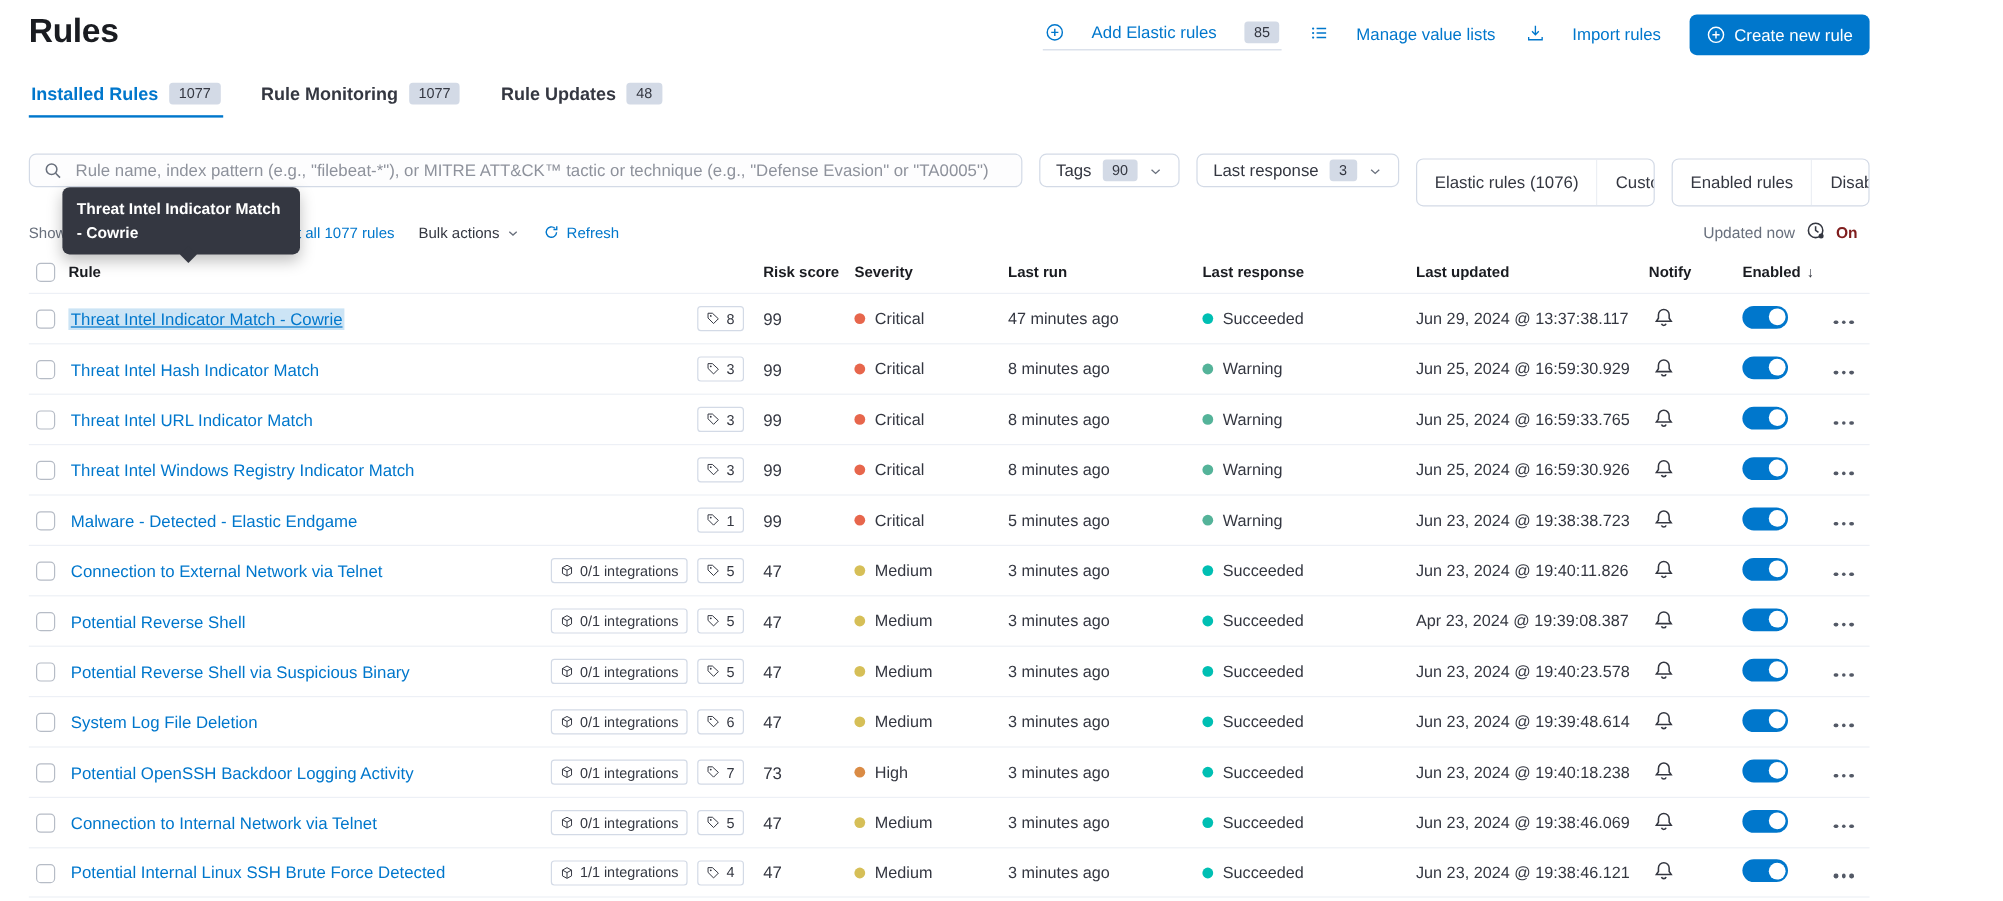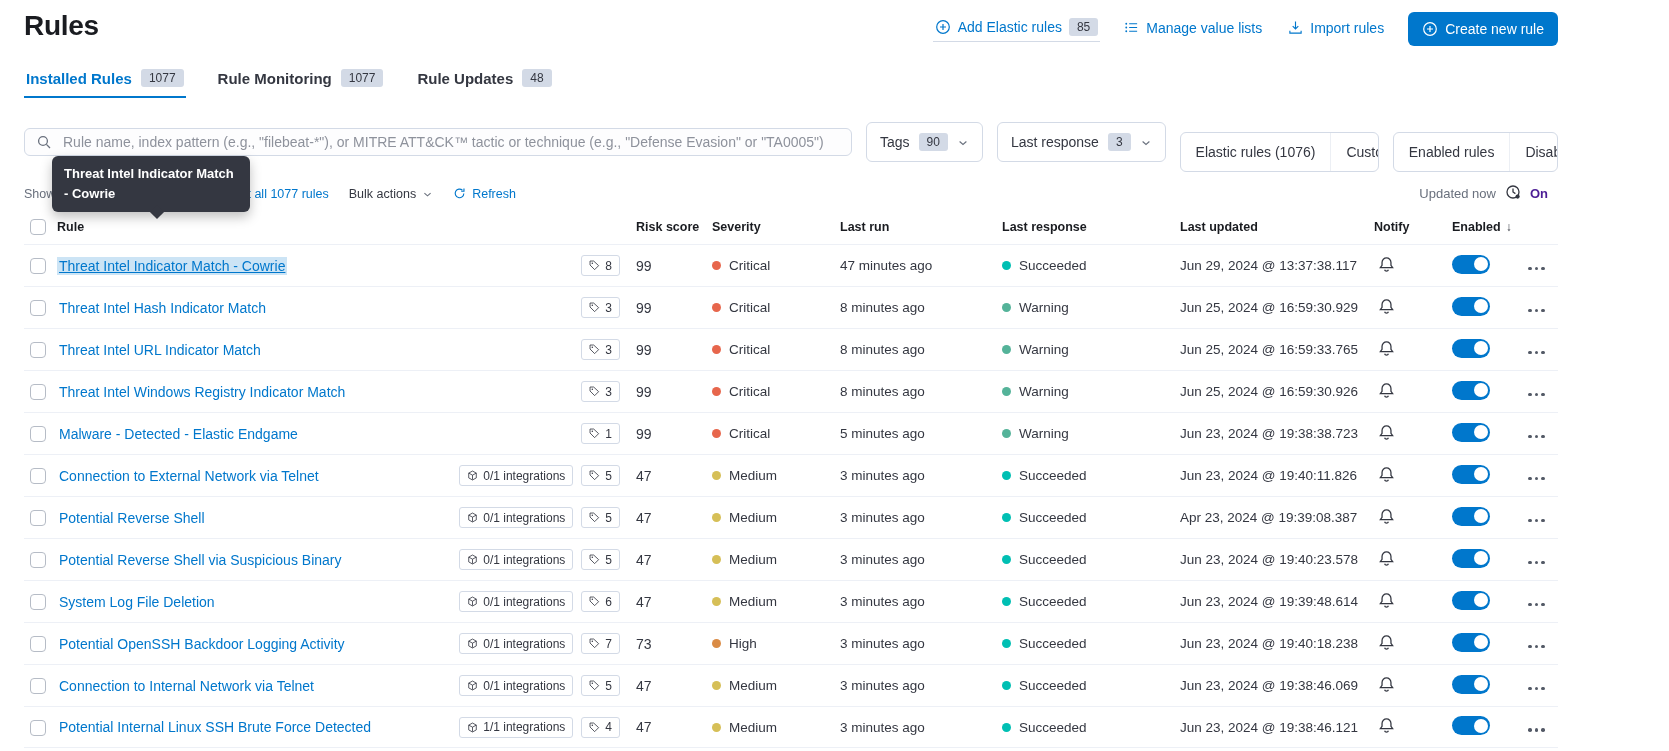--- a/index.html
+++ b/index.html
@@ -4,21 +4,21 @@
 <style>
   * { box-sizing: border-box; }
   html, body { margin:0; padding:0; background:#fff; }
   body { font-family:"Liberation Sans","DejaVu Sans",sans-serif; color:var(--text,#343741); min-width:1669px; }
   .page { position:relative; width:1558px; padding:8px 0 40px 24px; }
 
   
   .page-header { display:flex; justify-content:space-between; align-items:flex-start; }
   h1.title { margin:0; font-size:28px; line-height:1.25; font-weight:700; color:#1a1c21; letter-spacing:-.3px; }
   .header-actions { display:flex; align-items:center; gap:22px; padding-top:4px; }
-  .link-btn { display:inline-flex; align-items:center; gap:7px; background:none; border:none; padding:2px 2px 5px;
+  .link-btn { display:inline-flex; align-items:center; gap:23px; background:none; border:none; padding:2px 2px 5px;
               color:var(--primary,#0077cc); font-size:14px; font-weight:500; cursor:pointer; font-family:inherit; }
   .link-btn.underlined { border-bottom:1px solid var(--border,#d3dae6); }
   .badge { background:var(--badge-bg,#d3dae6); color:#343741; border-radius:3px; font-size:12px; font-weight:500;
            padding:0 8px; line-height:18px; display:inline-block; }
   .primary-btn { background:var(--primary,#0077cc); color:#fff; border:none; border-radius:6px; height:34px;
                  padding:0 14px; font-size:14px; font-weight:500; display:inline-flex; align-items:center; gap:7px;
                  cursor:pointer; font-family:inherit; }
   .icon { display:inline-flex; align-items:center; justify-content:center; flex:none; }
 
   
@@ -28,37 +28,37 @@
          border-bottom:2px solid transparent; }
   .tab.active { color:var(--primary,#0077cc); border-bottom-color:var(--primary,#0077cc);align-items:center; }
 
   
   .filter-row { display:flex; align-items:center; gap:14px; margin-top:14px; }
   .search-box { flex:0 0 828px; height:28px; border:1px solid var(--border,#d3dae6); border-radius:6px;
                 background:#fdfdfe; display:flex; align-items:center; gap:9px; padding:0 11px; }
   .search-box input { flex:1; border:none; outline:none; background:transparent; font-size:14px;
                       color:#343741; font-family:inherit; }
   .search-box input::placeholder { color:#8e929c; }
-  .filter-btn { height:40px; border:1px solid var(--border,#d3dae6); border-radius:6px; background:#fff;
+  .filter-btn { height:28px; border:1px solid var(--border,#d3dae6); border-radius:6px; background:#fff;
                 display:inline-flex; align-items:center; gap:9px; padding:0 13px; font-size:14px; color:#343741;
                 cursor:pointer; font-family:inherit; white-space:nowrap; }
   .filter-group { height:40px; border:1px solid var(--border,#d3dae6); border-radius:6px; background:#fff;
                   display:flex; align-items:stretch; overflow:hidden;margin-top:20px; }
   .filter-group button { border:none; background:none; padding:0 15px; font-size:14px; color:#343741;
                          cursor:pointer; font-family:inherit; white-space:nowrap; }
   .filter-group button + button { border-left:1px solid #eceff4; }
   .chev { color:#69707d; margin-top:2px; }
 
   
   .utility-row { display:flex; align-items:center; gap:20px; margin-top:12px; font-size:12.5px; color:var(--subdued,#69707d); }
   .util-link { display:inline-flex; align-items:center; gap:6px; background:none; border:none; padding:0;
                font-size:12.5px; color:var(--primary,#0077cc); cursor:pointer; font-family:inherit; }
   .util-link.dark { color:#343741; }
   .util-right { margin-left:auto; display:flex; align-items:center; gap:9px; padding-right:10px; }
-  .on-label { font-weight:700; color:#4c1d95; font-size:13px; }
+  .on-label { font-weight:700; color:#7f1d1d; font-size:13px; }
   .updated-label { color:var(--subdued,#69707d); font-size:13px; }
 
   
   .table { margin-top:10px; --cols: 33px minmax(0,1fr) 76px 128px 162px 178px 192px 72px 80px 34px; }
   .t-head { display:grid; grid-template-columns:var(--cols); align-items:center; padding:6px 0 9px;
             font-size:12.5px; font-weight:700; color:#1a1c21; }
   .t-row { display:grid; grid-template-columns:var(--cols); align-items:center; height:42px;
            border-top:1px solid var(--row-border,#edf0f6); font-size:14px; }
   .t-row:last-child { border-bottom:1px solid var(--row-border,#edf0f6); }
   .ck-cell { padding-left:6px; }

